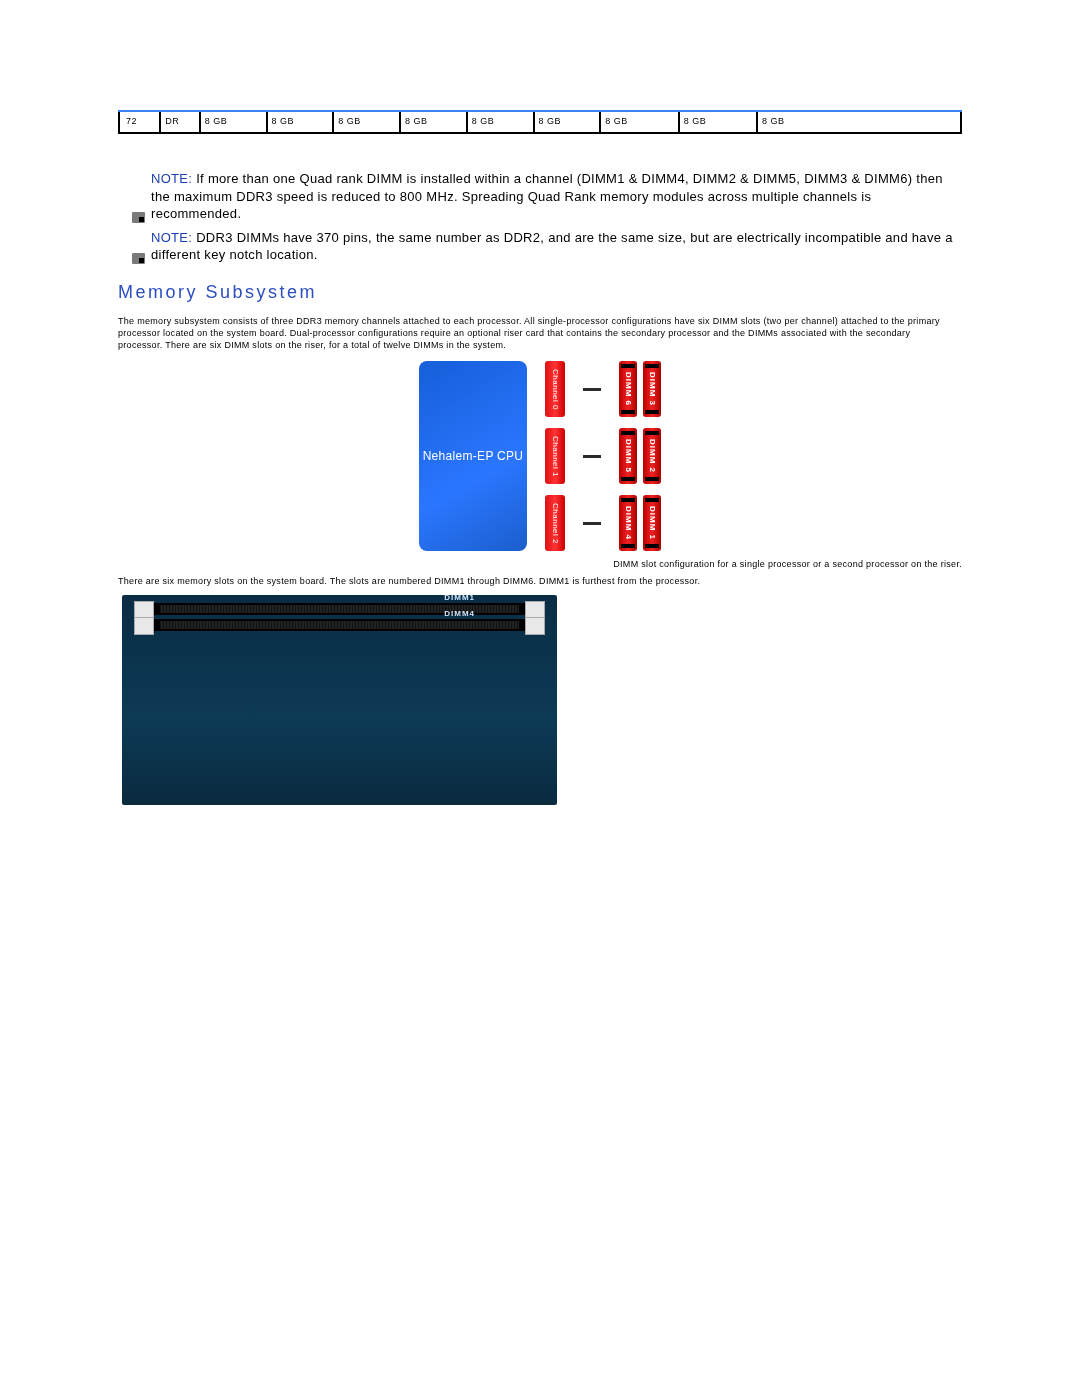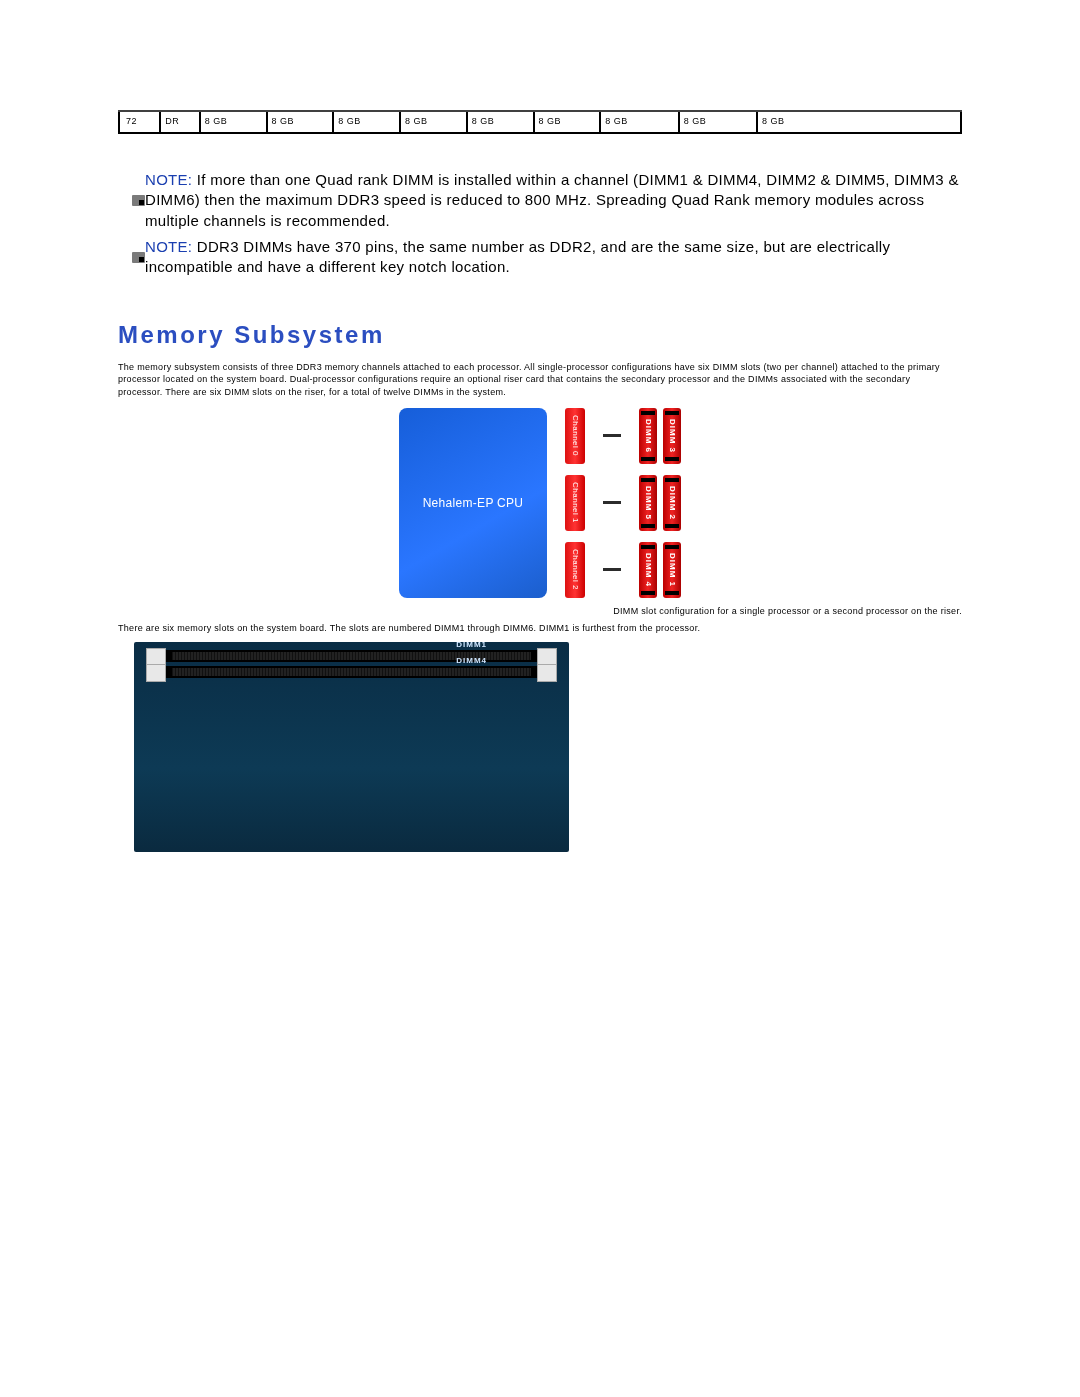--- a/index.html
+++ b/index.html
@@ -1,52 +1,52 @@
 <!DOCTYPE html>
 <html><head>
 <meta charset="utf-8">
 <style>
   html,body{margin:0;padding:0;background:#fff;font-family:Verdana,Arial,sans-serif;color:#000}
   .page{width:1080px;margin:0 auto;background:#fff}
   .content{padding:110px 118px 40px 118px}
   
-  .tblwrap{border-top:2px solid #404040;border-bottom:2px solid #000}
+  .tblwrap{border-top:2px solid #3b82f6;border-bottom:2px solid #000}
   table.frag{width:100%;border-collapse:collapse;font-size:9px;letter-spacing:.5px}
   table.frag td{border-left:2px solid #000;padding:4px 4px 6px 4px;white-space:nowrap}
   table.frag td:first-child{border-left:2px solid #000;padding-left:6px}
   table.frag td.last{border-right:2px solid #000}
   
   .notes{margin:36px 0 0 0}
-  .note{display:flex;align-items:center;gap:0;font-size:15px;letter-spacing:.3px;line-height:1.35;margin:0 0 6px 14px}
+  .note{display:flex;align-items:flex-end;gap:6px;font-size:13px;letter-spacing:.3px;line-height:1.35;margin:0 0 6px 14px}
   .note .nicon{width:13px;height:11px;flex:none;margin-top:1px;background:#7a7a7a;border-radius:1px;position:relative}
   .note .nicon::after{content:"";position:absolute;right:1px;bottom:1px;width:5px;height:5px;background:#000}
   .note .ntxt span.lbl{color:#1a3fb0;font-weight:400}
   
-  h2{font-family:Verdana,Arial,sans-serif;font-size:24px;font-weight:700;letter-spacing:2.5px;color:#2b4ec0;margin:44px 0 12px 0}
+  h2{font-family:Verdana,Arial,sans-serif;font-size:18px;font-weight:400;letter-spacing:2.5px;color:#2b4ec0;margin:18px 0 12px 0}
   p.body{font-size:9px;letter-spacing:.3px;line-height:1.35;margin:0 8px 8px 0}
   
   .d1wrap{text-align:center;margin:10px 0 6px 0}
   .d1{display:inline-block}
   .d1row{display:flex;gap:18px;align-items:stretch}
-  .cpu{width:148px;height:190px;background:linear-gradient(150deg,#165ed9,#2a76ff 60%,#1b5ecc);border-radius:8px;display:flex;align-items:center;justify-content:center;color:#fff;font-size:12px;font-weight:400;letter-spacing:.3px}
+  .cpu{width:108px;height:190px;background:linear-gradient(150deg,#165ed9,#2a76ff 60%,#1b5ecc);border-radius:8px;display:flex;align-items:center;justify-content:center;color:#fff;font-size:12px;font-weight:400;letter-spacing:.3px}
   .chcol{display:flex;flex-direction:column;justify-content:space-between}
   .ch{width:20px;height:56px;background:linear-gradient(90deg,#d11,#f33 50%,#c00);border-radius:3px;display:flex;align-items:center;justify-content:center;color:#fff;font-size:8px;writing-mode:vertical-rl;letter-spacing:.5px}
   .linkcol{display:flex;flex-direction:column;justify-content:space-between}
   .link{width:18px;height:56px;display:flex;align-items:center}
   .link .bar{width:100%;height:3px;background:#2b2b2b}
   .dimms{display:flex;flex-direction:column;justify-content:space-between}
   .dpair{display:flex;gap:6px;height:56px;align-items:stretch}
   .dimm{width:18px;background:linear-gradient(90deg,#b00,#e22 50%,#a00);border-radius:3px;display:flex;align-items:center;justify-content:center;position:relative}
   .dimm .lbl{color:#fff;font-size:8px;font-weight:700;writing-mode:vertical-rl;letter-spacing:1px}
   .dimm::before,.dimm::after{content:"";position:absolute;left:2px;right:2px;height:4px;background:#000}
   .dimm::before{top:3px}
   .dimm::after{bottom:3px}
   .caption{font-size:9px;letter-spacing:.3px;margin:8px 0 0 0;text-align:right}
   
-  .mb{width:435px;height:210px;background:linear-gradient(0deg,#0a2a3f,#0d3a55 40%,#0a2d45);border-radius:2px;margin:6px 0 12px 16px;position:relative;overflow:hidden}
+  .mb{width:435px;height:210px;background:linear-gradient(0deg,#0a2a3f,#0d3a55 40%,#0a2d45);border-radius:2px;margin:6px 0 12px 4px;position:relative;overflow:hidden}
   .slotset{position:absolute;left:18px;right:18px;top:8px;bottom:8px;display:flex;flex-direction:column;justify-content:space-between}
   .slotpair{display:flex;flex-direction:column;gap:4px}
   .slot{height:12px;background:#000;border-radius:1px;position:relative;display:flex;align-items:center}
   .slot .clip{position:absolute;top:-2px;width:18px;height:16px;background:#e8e8e8;border:1px solid #aaa}
   .slot .clip.l{left:-6px}
   .slot .clip.r{right:-6px}
   .slot .trace{position:absolute;left:20px;right:20px;top:2px;bottom:2px;background:repeating-linear-gradient(90deg,#111 0 1px,#222 1px 3px)}
   .slot .tag{position:absolute;right:64px;top:-10px;color:#cfe6ff;font-size:8px;letter-spacing:1px;font-weight:700}
 </style>
 </head>

